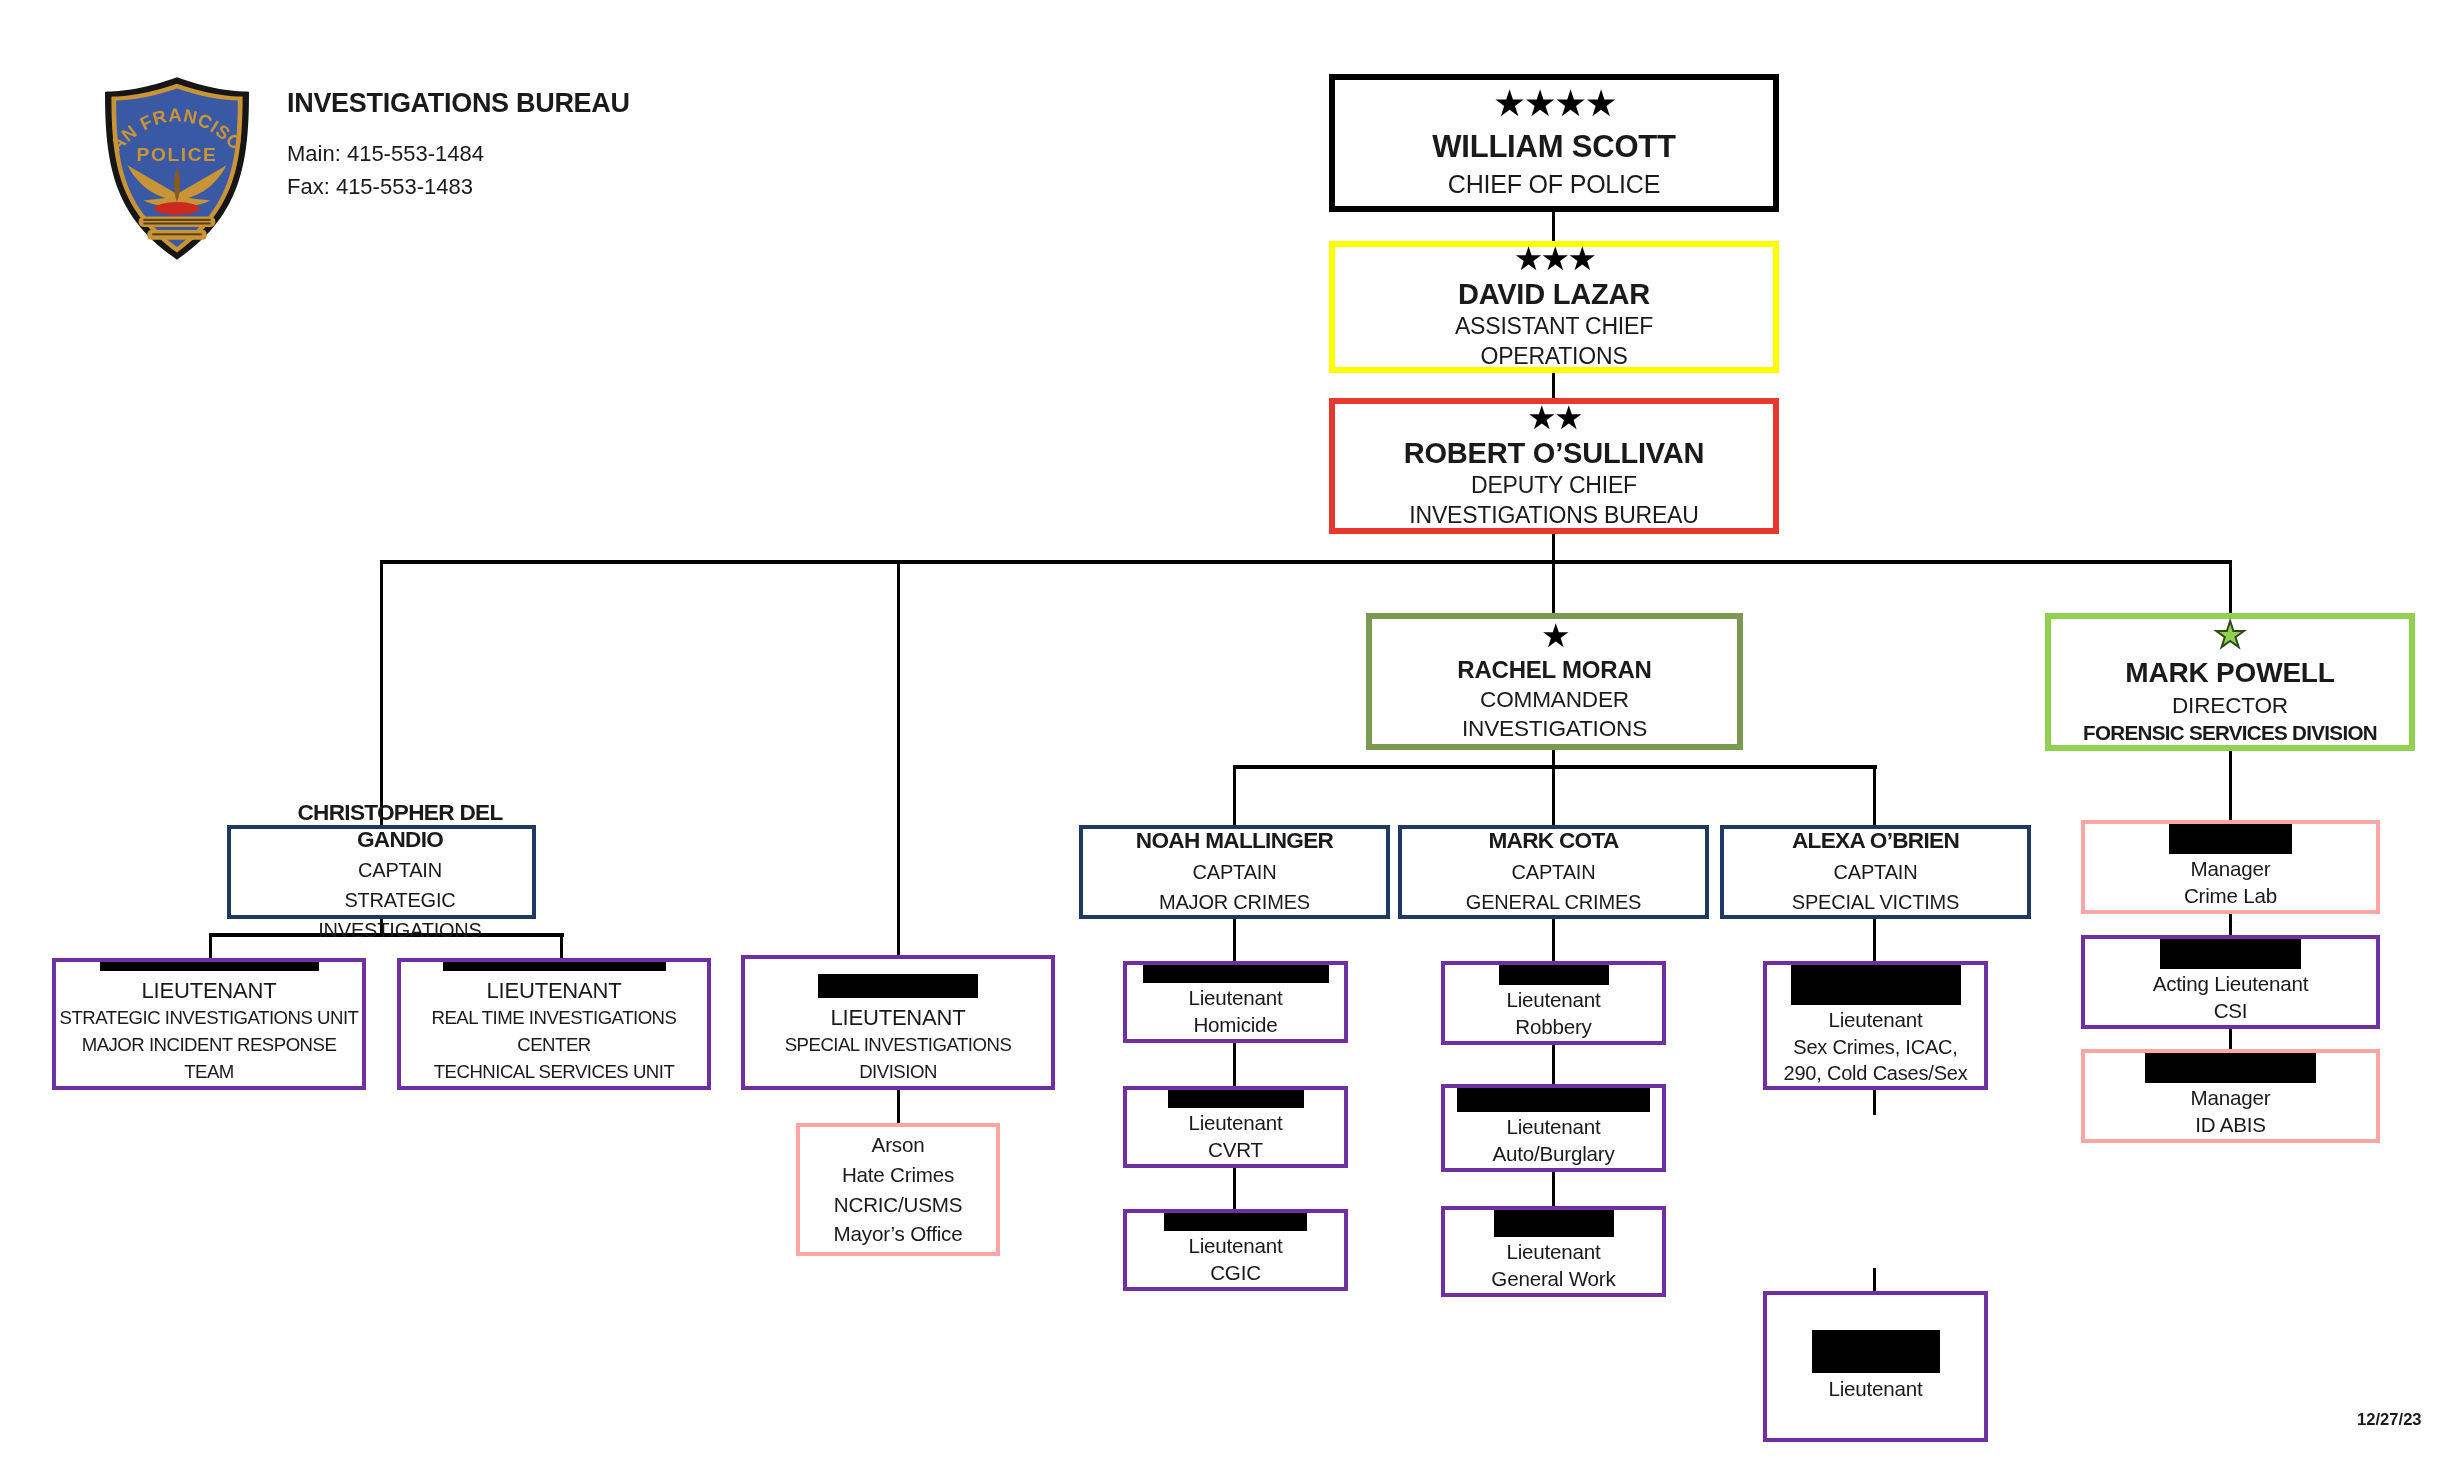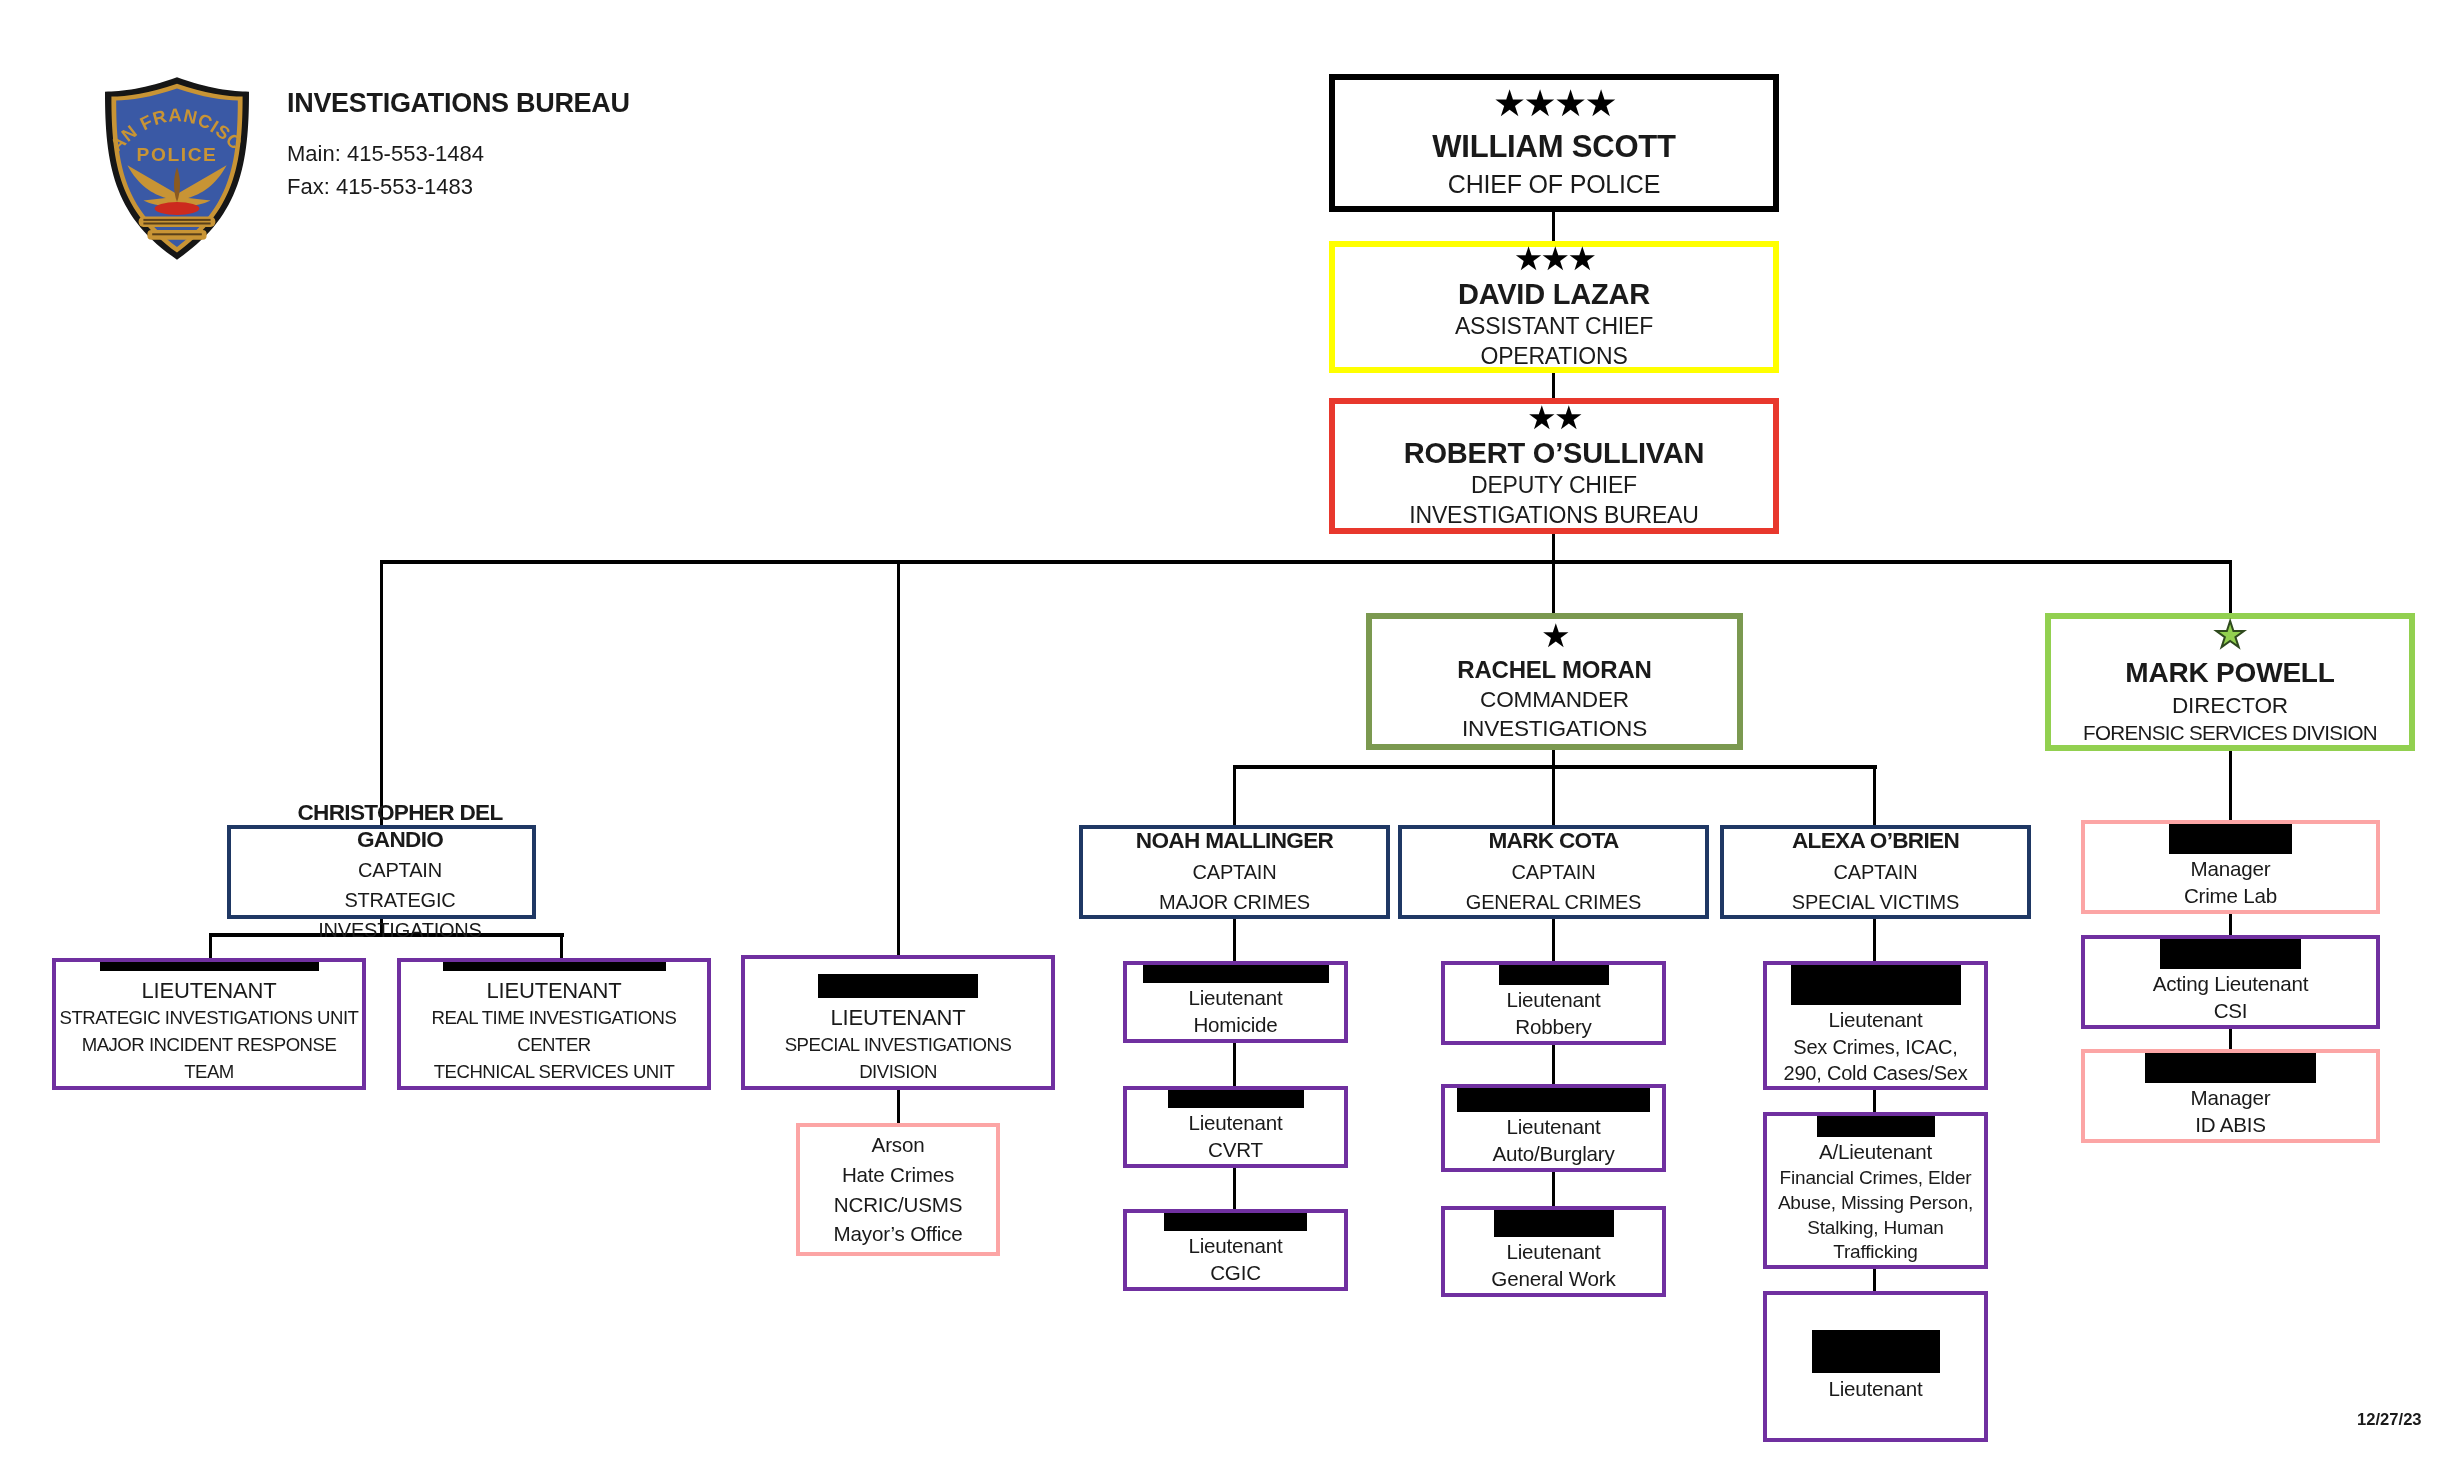--- a/index.html
+++ b/index.html
@@ -114,21 +114,21 @@
     <div class="stars" style="font-size:33px;">★</div>
     <div class="name-lg" style="font-size:24px;margin-top:4px;">RACHEL MORAN</div>
     <div class="role-lg" style="font-size:22.6px;margin-top:1.3px;">COMMANDER</div>
     <div class="role-lg" style="font-size:22.6px;margin-top:0;">INVESTIGATIONS</div>
   </div>
 
   <div class="box b-green" style="left:2045px;top:613px;width:370px;height:138px;">
     <div class="star-green">★</div>
     <div class="name-lg" style="font-size:28px;margin-top:4px;">MARK POWELL</div>
     <div class="role-lg" style="font-size:22.6px;margin-top:1.3px;">DIRECTOR</div>
-    <div class="role-lg" style="font-size:20.6px;margin-top:0;letter-spacing:-0.7px;">FORENSIC SERVICES DIVISION</div>
+    <div class="role-lg" style="font-size:20.6px;margin-top:0;letter-spacing:-0.7px;font-weight:bold;">FORENSIC SERVICES DIVISION</div>
   </div>
 
   <div class="box b-navy" style="left:227px;top:825px;width:309px;height:94px;padding-left:37px;">
     <div class="name-md">CHRISTOPHER DEL GANDIO</div>
     <div class="role-md">CAPTAIN</div>
     <div class="role-md" style="margin-top:0;">STRATEGIC INVESTIGATIONS</div>
   </div>
 
   <div class="box b-navy" style="left:1079px;top:825px;width:311px;height:94px;">
     <div class="name-md">NOAH MALLINGER</div>
@@ -205,25 +205,20 @@
     <div class="redact" style="width:120px;height:40px;margin-bottom:2.7px;"></div>
     <div class="lt-title" style="font-size:20.6px;">Lieutenant</div>
     <div class="lt-unit">General Work</div>
   </div>
 
   <div class="box b-purple" style="left:1763px;top:961px;width:225px;height:129px;">
     <div class="redact" style="width:170px;height:43px;margin-bottom:2.7px;"></div>
     <div class="lt-title" style="font-size:20.6px;">Lieutenant</div>
     <div class="lt-unit" style="font-size:20px;">Sex Crimes, ICAC, 290, Cold Cases/Sex</div>
   </div>
-  <div class="box b-purple" style="left:1763px;top:1112px;width:225px;height:157px;">
-    <div class="redact" style="width:118px;height:41px;margin-bottom:2.7px;"></div>
-    <div class="lt-title" style="font-size:20.6px;">A/Lieutenant</div>
-    <div class="lt-unit" style="font-size:19px;">Financial Crimes, Elder Abuse, Missing Person, Stalking, Human Trafficking</div>
-  </div>
   <div class="box b-purple" style="left:1763px;top:1291px;width:225px;height:151px;">
     <div class="redact" style="width:128px;height:43px;margin-bottom:2.7px;"></div>
     <div class="lt-title" style="font-size:20.6px;">Lieutenant</div>
   </div>
 
   <div class="box b-plain" style="left:2081px;top:820px;width:299px;height:94px;">
     <div class="redact" style="width:123px;height:40px;margin-bottom:2.7px;"></div>
     <div class="lt-title" style="font-size:20.6px;">Manager</div>
     <div class="lt-unit">Crime Lab</div>
   </div>

